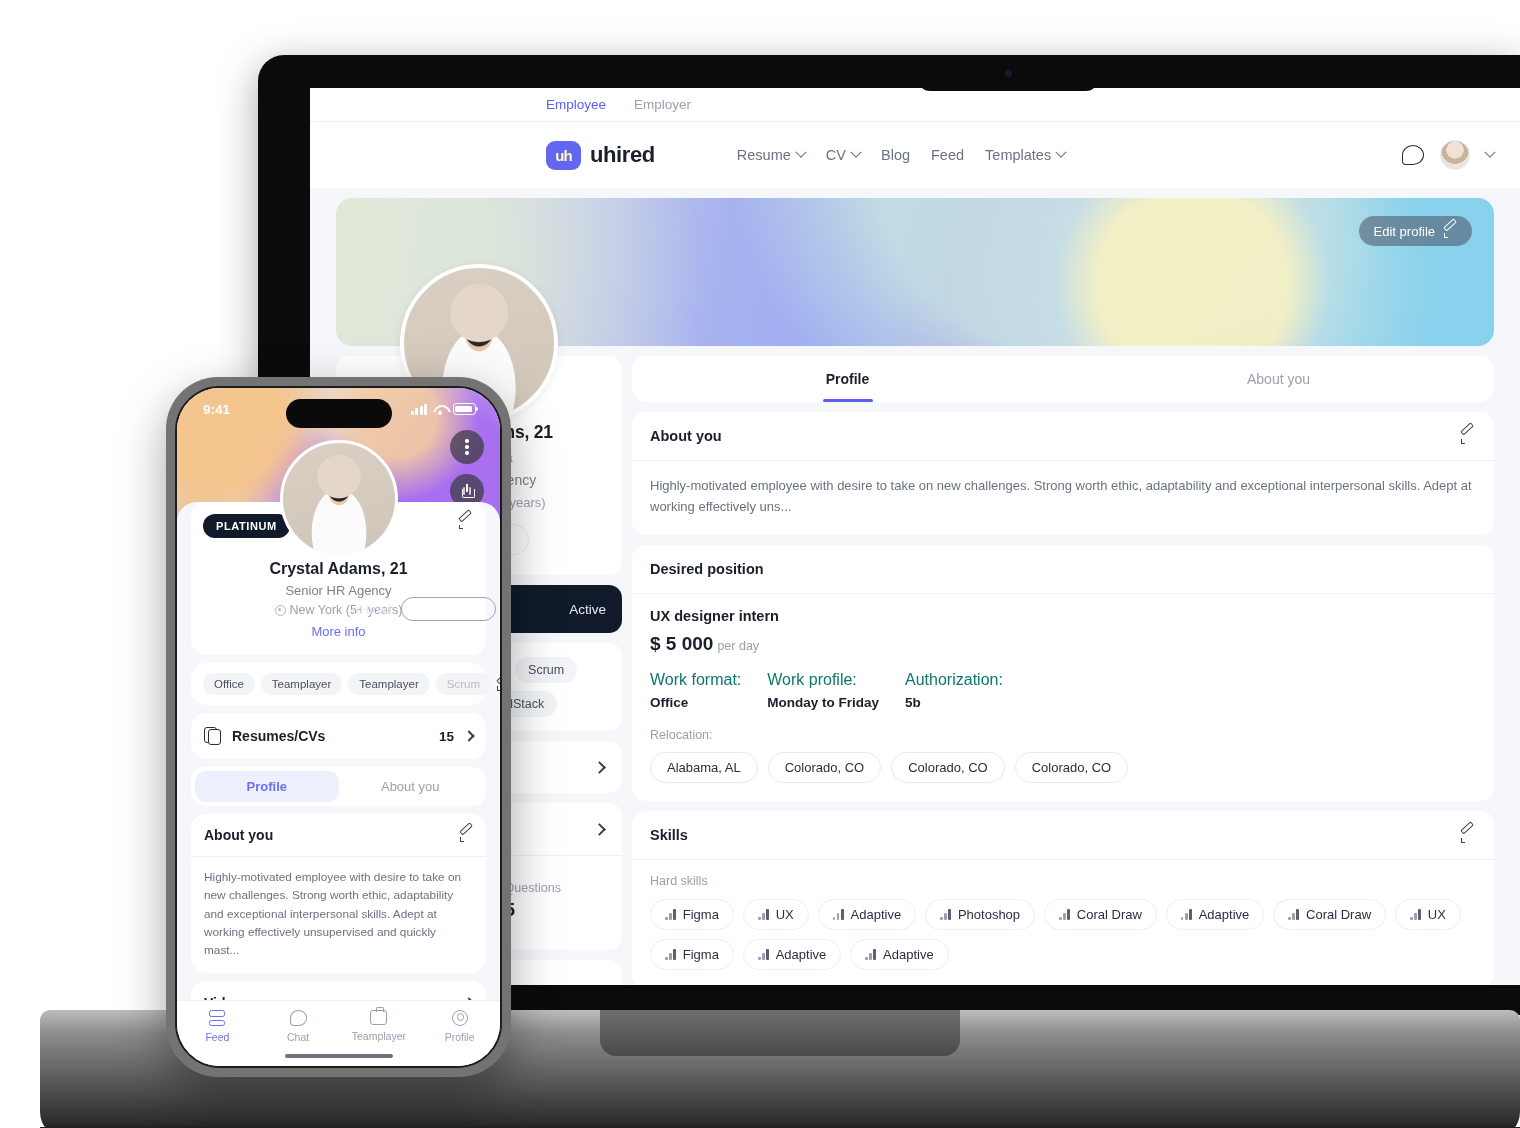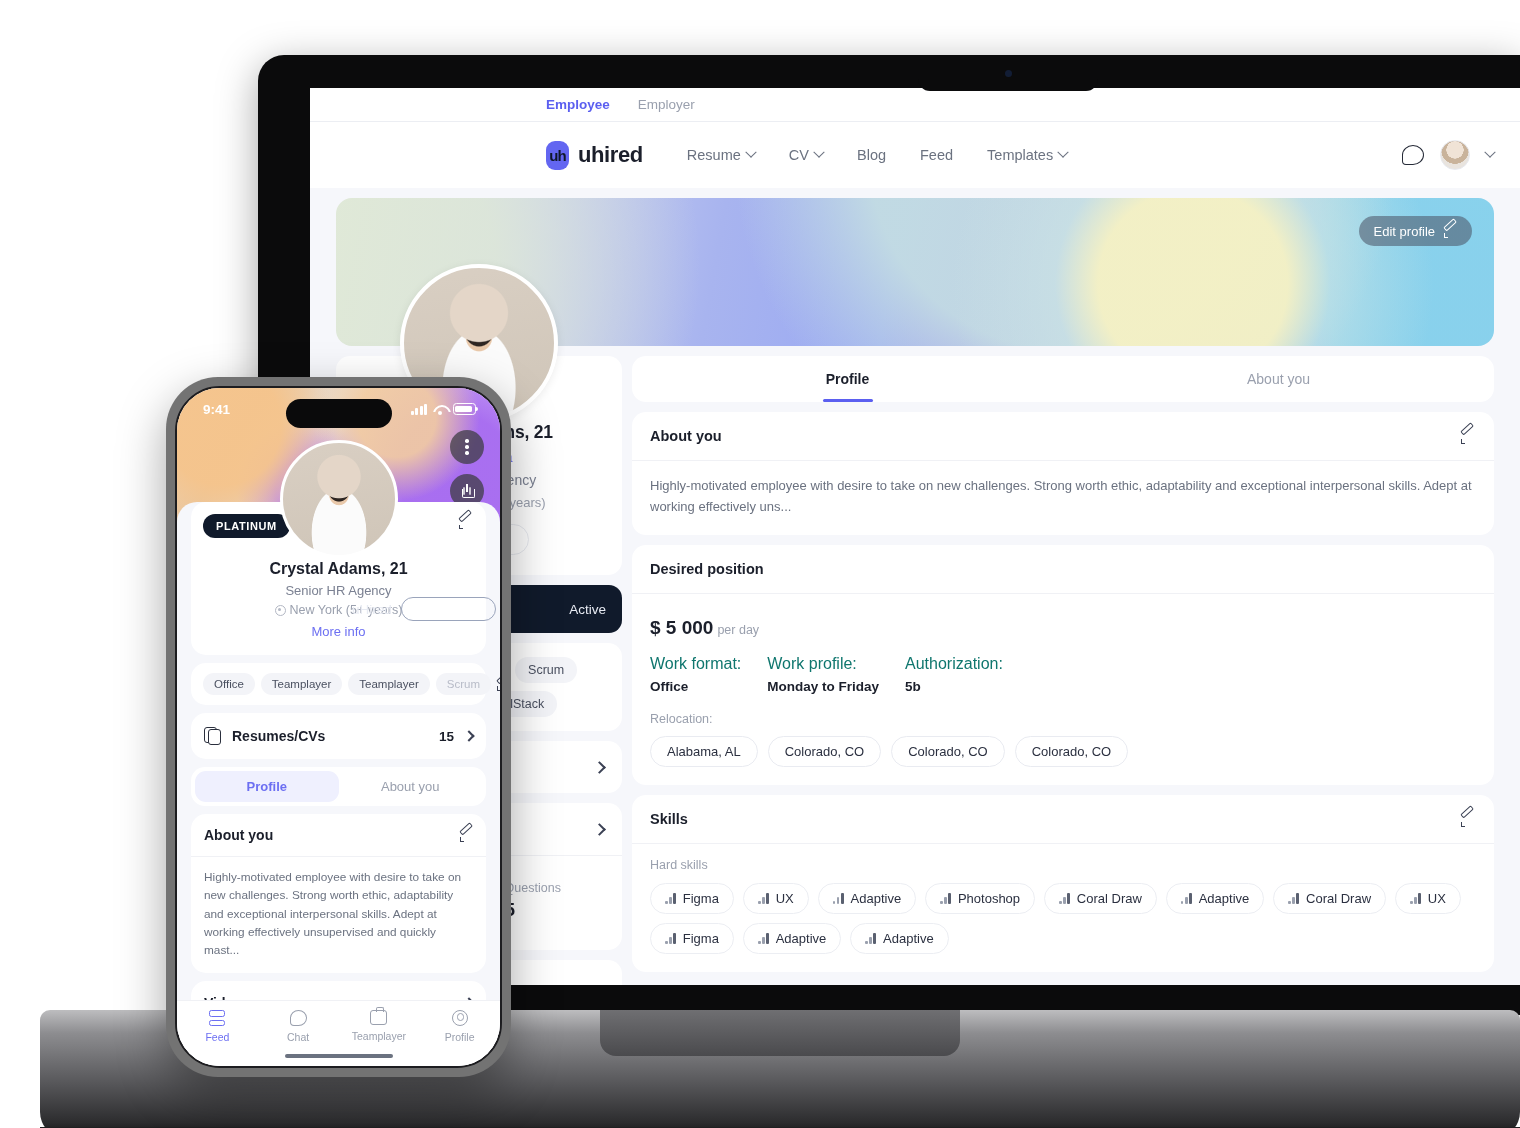--- a/index.html
+++ b/index.html
@@ -46,34 +46,34 @@
   }
   .notch-cam{ width:7px;height:7px;border-radius:50%;background:#14213d; opacity:.85; }
 
   
   .topbar {
     height: 34px; display: flex; align-items: center; gap: 28px;
     padding-left: 236px; border-bottom: 1px solid #eceef3; background: #fff;
     font-size: 13.5px;
   }
   .topbar .tb { color: #9aa0ae; cursor: pointer; }
-  .topbar .tb.active { color: #5b5ff0; font-weight: 700; }
+  .topbar .tb.active { color: #5b5ff0; font-weight: 400; }
 
   .navbar {
     height: 66px; display: flex; align-items: center; background: #fff;
     padding-left: 236px; padding-right: 26px;
   }
   .brand { display: flex; align-items: center; gap: 9px; margin-right: 44px; }
   .brand-mark {
-    width: 23px; height: 29px; border-radius: 9px; background: #6366f1;
+    width: 35px; height: 29px; border-radius: 9px; background: #6366f1;
     display: flex; align-items: center; justify-content: center;
-    color: #0f172a; font-size: 15px; font-weight: 700; letter-spacing: -1px;
+    color: #fef9c3; font-size: 15px; font-weight: 700; letter-spacing: -1px;
   }
   .brand-name { font-size: 22px; font-weight: 700; color: #1b1f2b; letter-spacing: -.4px; }
-  .nav-links { display: flex; align-items: center; gap: 34px; }
+  .nav-links { display: flex; align-items: center; gap: 21px; margin-left: 38px; }
   .nav-link { font-size: 14.5px; color: #6b7280; display: flex; align-items: center; gap: 6px; cursor: pointer; }
   .caret { width: 8px; height: 8px; border-right: 1.6px solid #6b7280; border-bottom: 1.6px solid #6b7280;
            transform: rotate(45deg) translate(-2px,-2px); }
   .nav-right { margin-left: auto; display: flex; align-items: center; gap: 16px; }
   .chat-ico { width: 22px; height: 20px; border: 1.8px solid #262b38; border-radius: 50% 50% 50% 4px; }
   .avatar-sm {
     width: 30px; height: 30px; border-radius: 50%;
     background: radial-gradient(circle at 50% 32%, #f0e3d6 0 36%, #c9b39b 37% 58%, #e9e4de 59% 100%);
     border: 1.5px solid #e7e9ef;
   }
@@ -466,20 +466,21 @@
                 <div class="sec-body">
                   <div class="about-text">Highly-motivated employee with desire to take on new challenges. Strong worth ethic, adaptability and exceptional interpersonal skills. Adept at working effectively uns...</div>
                 </div>
               </div>
 
               <div class="card">
                 <div class="sec-head">
                   <span class="sec-title">Desired position</span>
                 </div>
                 <div class="sec-body">
+                  <div class="dp-title">UX designer intern</div>
                   <div class="dp-pay">
                     <span>$ 5 000</span><small>per day</small>
                   </div>
                   <div class="dp-grid">
                     <div>
                       <div class="dp-k">Work format:</div>
                       <div class="dp-v">Office</div>
                     </div>
                     <div>
                       <div class="dp-k">Work profile:</div>

